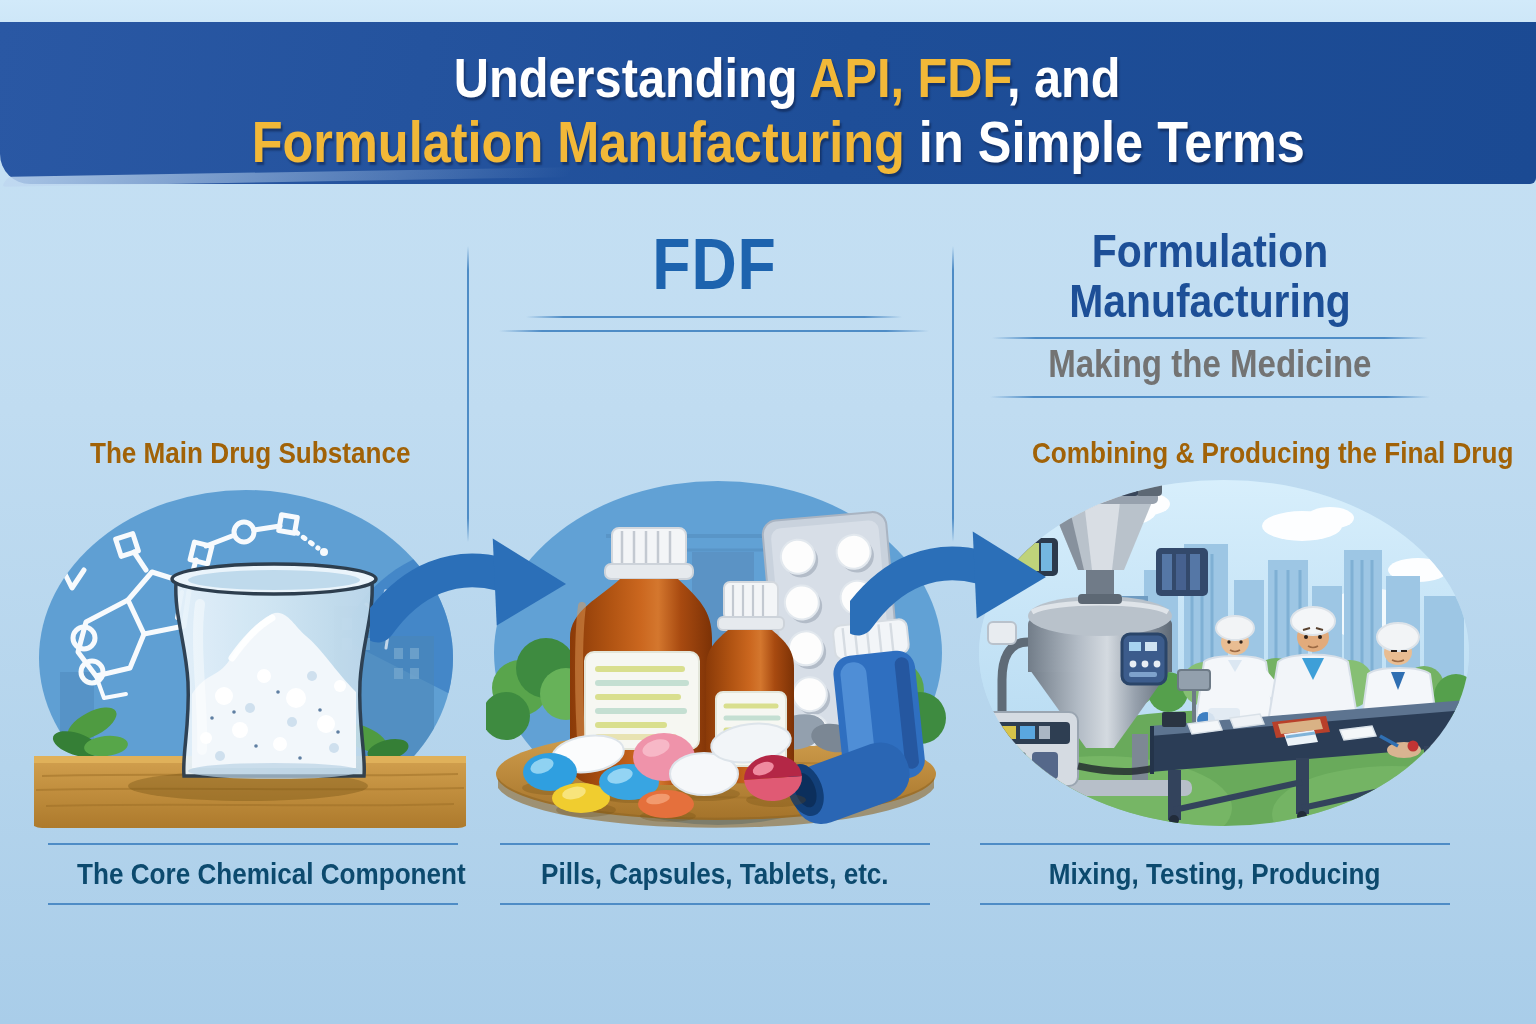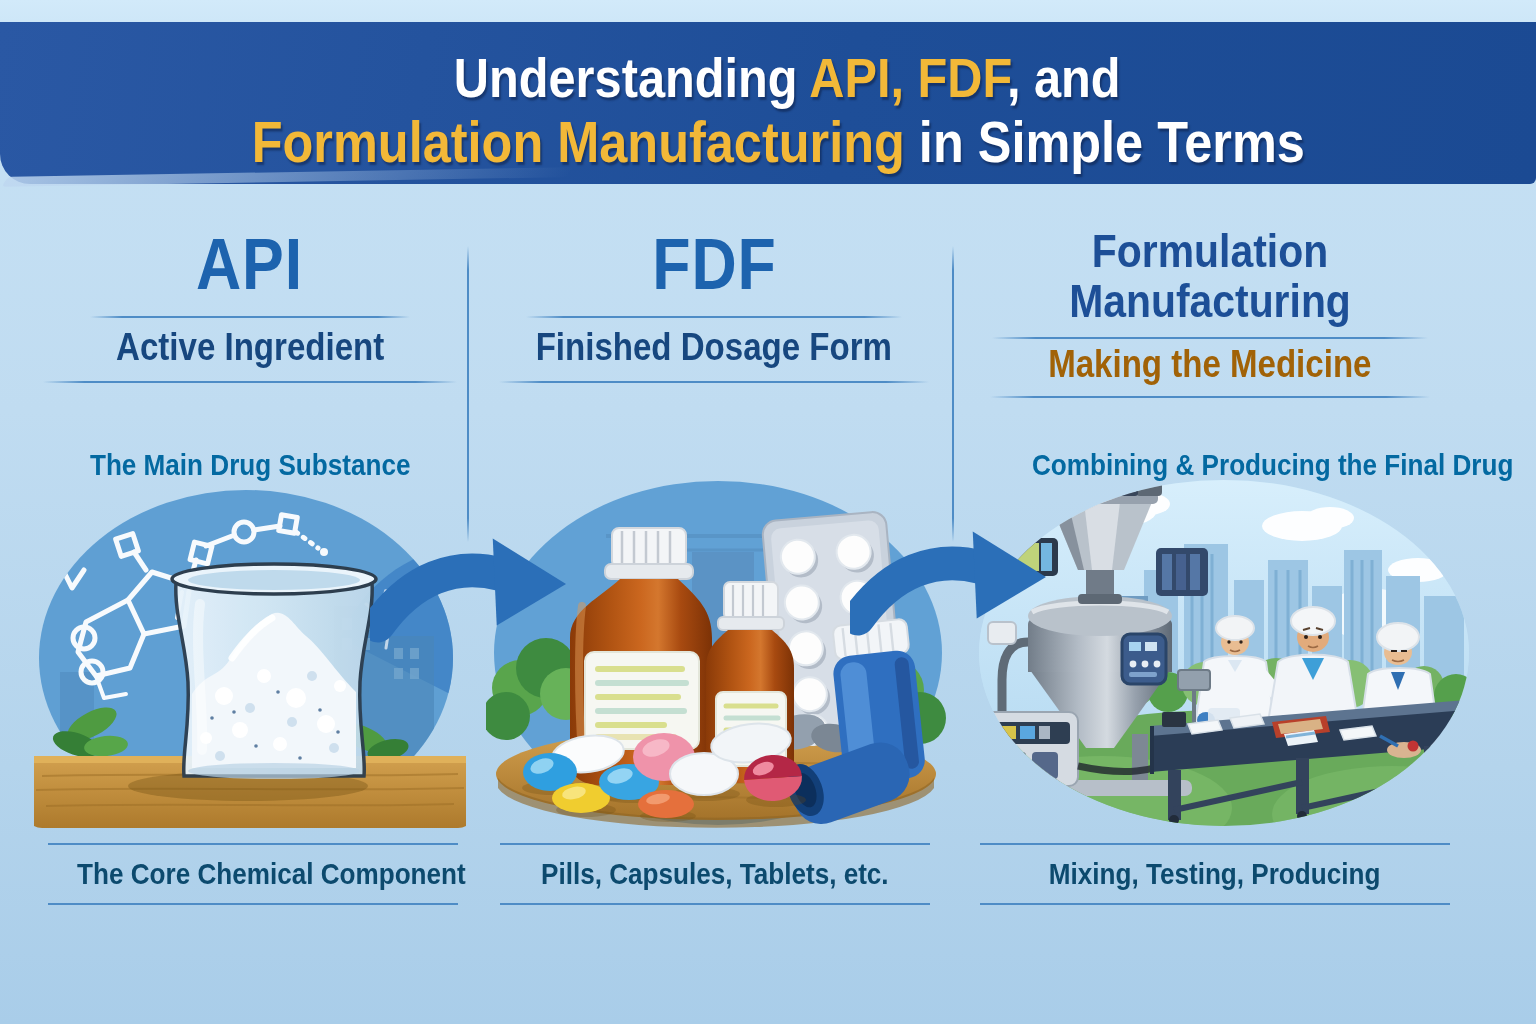--- a/index.html
+++ b/index.html
@@ -31,31 +31,31 @@
 
   
   .col{position:absolute;text-align:center;}
   #col-api{left:30px;top:228px;width:440px;}
   #col-fdf{left:494px;top:228px;width:440px;}
   #col-fm{left:962px;top:226px;width:496px;}
   .acr{font-weight:700;font-size:72px;line-height:1;color:#1d63ae;letter-spacing:1px;}
   #col-fm .acr{font-size:47px;line-height:1.07;color:#1d4f97;letter-spacing:0;}
   #col-fm .acr .condensed{white-space:normal;}
   .sub{font-weight:700;font-size:38px;color:#17477f;margin-top:8px;}
-  #col-fm .sub{color:#a16207;margin-top:4px;}
+  #col-fm .sub{color:#737373;margin-top:4px;}
   .rule{height:2px;margin:12px auto 0;
     background:linear-gradient(90deg,rgba(78,140,198,0),#4e8cc6 10%,#4e8cc6 90%,rgba(78,140,198,0));}
   #col-api .r1{width:320px;margin-top:16px;}
   #col-api .r2{width:414px;}
   #col-fdf .r1{width:376px;margin-top:16px;}
   #col-fdf .r2{width:430px;}
   #col-fm .r1{width:436px;margin-top:10px;}
   #col-fm .r2{width:440px;margin-top:10px;}
 
-  .desc{position:absolute;top:436px;text-align:center;font-weight:700;font-size:30px;color:#0369a1;margin-top:12px;}
+  .desc{position:absolute;top:436px;text-align:center;font-weight:700;font-size:30px;color:#a16207;}
   #desc-api{left:30px;width:440px;}
   #desc-fdf{left:494px;width:440px;}
   #desc-fm{left:996px;width:500px;}
 
   
   .vdivider{position:absolute;top:246px;height:296px;width:2px;
     background:linear-gradient(180deg,rgba(80,140,200,0),#4e8cc6 8%,#4e8cc6 92%,rgba(80,140,200,0));}
   #divider-1{left:467px;}
   #divider-2{left:952px;}
 
@@ -90,31 +90,24 @@
     <div class="b-line b2">
       <span class="condensed">
         <span class="gold">Formulation Manufacturing</span><span> in Simple Terms</span>
       </span>
     </div>
   </header>
 
   <div class="vdivider" id="divider-1"></div>
   <div class="vdivider" id="divider-2"></div>
 
-  <section class="col" id="col-api">
-    <div class="acr"><span class="condensed">API</span></div>
-    <div class="rule r1"></div>
-    <div class="sub"><span class="condensed">Active Ingredient</span></div>
-    <div class="rule r2"></div>
-  </section>
 
   <section class="col" id="col-fdf">
     <div class="acr"><span class="condensed">FDF</span></div>
     <div class="rule r1"></div>
-    <div class="sub"><span class="condensed">Finished Dosage Form</span></div>
     <div class="rule r2"></div>
   </section>
 
   <section class="col" id="col-fm">
     <div class="acr"><span class="condensed">Formulation Manufacturing</span></div>
     <div class="rule r1"></div>
     <div class="sub"><span class="condensed">Making the Medicine</span></div>
     <div class="rule r2"></div>
   </section>
 

